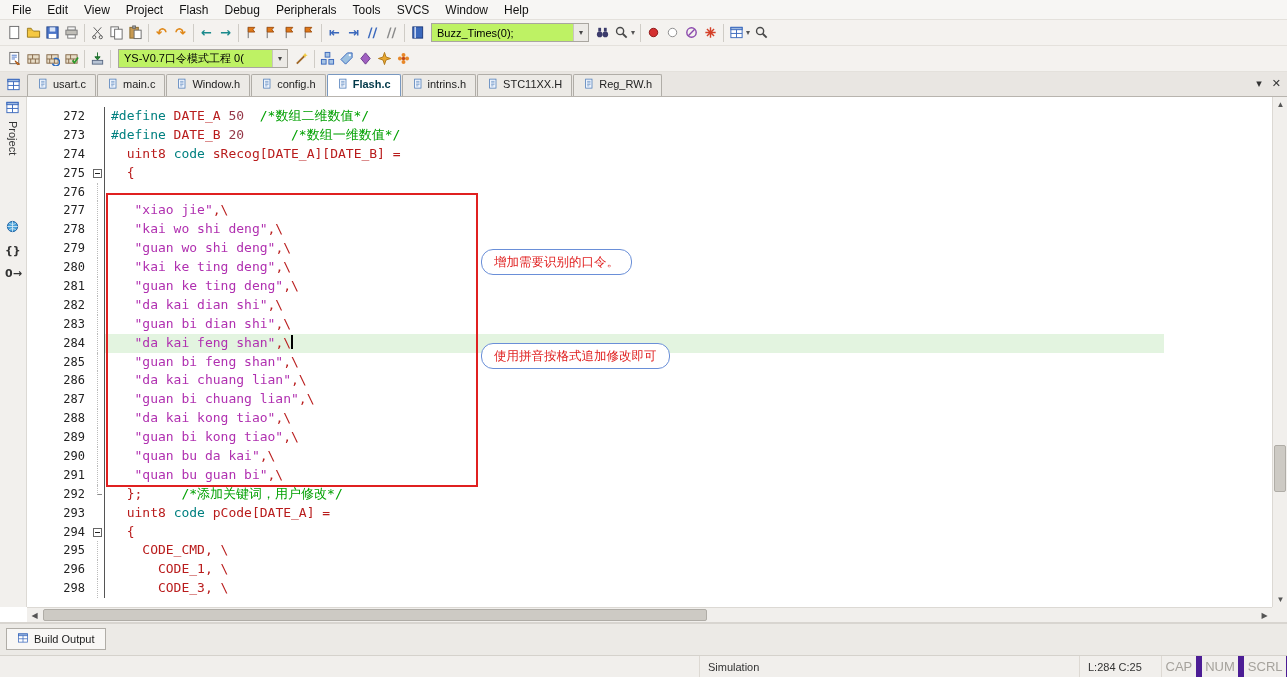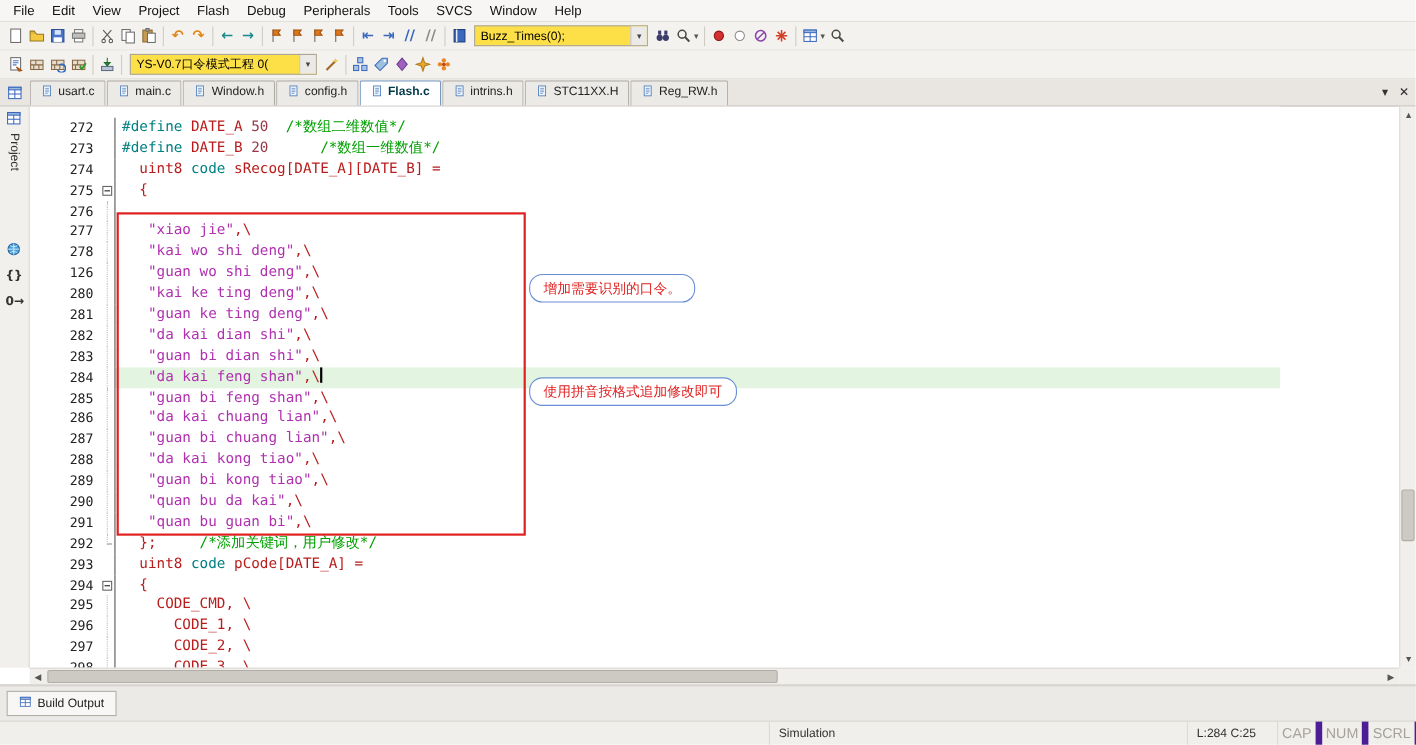--- a/index.html
+++ b/index.html
@@ -7,21 +7,21 @@
 
 .menubar{height:20px;display:flex;align-items:center;padding-left:4px;font-size:12px;background:#f7f6f4;border-bottom:1px solid #e4e1dc}
 .menu-item{padding:2px 8px;color:#111;cursor:default}
 
 .toolbar{height:26px;display:flex;align-items:center;padding-left:5px;background:#f4f2ef;border-bottom:1px solid #e4e1dc}
 .tbtn{width:19px;height:20px;display:flex;align-items:center;justify-content:center;border-radius:2px;flex:none}
 .tbtn svg{width:15px;height:15px}
 .char-ic{font-size:13px;font-weight:bold;font-family:"DejaVu Sans",sans-serif}
 .sep{width:1px;height:18px;background:#cfccc6;margin:0 3px;flex:none}
 .dd{font-size:8px;color:#555;margin:0 2px 0 0}
-.combo{height:19px;background:#fde047;border:1px solid #a9a6a0;display:flex;align-items:center;margin:0 4px;font-size:11px;flex:none}
+.combo{height:19px;background:#bef264;border:1px solid #a9a6a0;display:flex;align-items:center;margin:0 4px;font-size:11px;flex:none}
 .combo-text{padding:0 5px;white-space:nowrap;overflow:hidden;flex:1}
 .combo-btn{width:15px;align-self:stretch;border-left:1px solid #c8c5bf;background:#eceae6;display:flex;align-items:center;justify-content:center;font-size:8px;color:#444}
 
 .tabbar{height:25px;background:#e9e6e2;display:flex;align-items:flex-end;padding:0 2px;border-bottom:1px solid #b8b4ae;position:relative}
 .tabbar .tbtn{align-self:center;margin:0 4px 0 2px}
 .tab{display:flex;align-items:flex-start;gap:4px;font-size:11px;padding:3px 9px 4px;border:1px solid #b0ada7;border-bottom:none;background:#eceae6;margin-right:1px;border-radius:2px 2px 0 0;color:#222;white-space:nowrap}
 .tab svg{width:12px;height:12px}
 .tab.active{background:#fff;border-color:#7898c0;color:#003848;font-weight:bold}
 .tabbar-right{position:absolute;right:6px;top:5px;display:flex;gap:10px;color:#333;font-size:11px}
 
@@ -387,39 +387,38 @@
 
 <div class="main">
   <div class="editor" id="code-lines">
       <div class="crow"><span class="gut">272</span><span class="fold"></span><span class="codetx"><span class="t-p">#define</span><span class="t-i"> DATE_A </span><span class="t-n">50</span><span class="t-i">  </span><span class="t-c">/*数组二维数值*/</span></span></div>
       <div class="crow"><span class="gut">273</span><span class="fold"></span><span class="codetx"><span class="t-p">#define</span><span class="t-i"> DATE_B </span><span class="t-n">20</span><span class="t-i">      </span><span class="t-c">/*数组一维数值*/</span></span></div>
       <div class="crow"><span class="gut">274</span><span class="fold"></span><span class="codetx"><span class="t-i">  uint8 </span><span class="t-p">code</span><span class="t-i"> sRecog[DATE_A][DATE_B] = </span></span></div>
       <div class="crow"><span class="gut">275</span><span class="fold"><span class="fbox"></span></span><span class="codetx"><span class="t-i">  {</span></span></div>
       <div class="crow"><span class="gut">276</span><span class="fold line"></span><span class="codetx"></span></div>
       <div class="crow"><span class="gut">277</span><span class="fold line"></span><span class="codetx"><span class="t-i">   </span><span class="t-s">"xiao jie"</span><span class="t-i">,\</span></span></div>
       <div class="crow"><span class="gut">278</span><span class="fold line"></span><span class="codetx"><span class="t-i">   </span><span class="t-s">"kai wo shi deng"</span><span class="t-i">,\</span></span></div>
-      <div class="crow"><span class="gut">126</span><span class="fold line"></span><span class="codetx"><span class="t-i">   </span><span class="t-s">"guan wo shi deng"</span><span class="t-i">,\</span></span></div>
+      <div class="crow"><span class="gut">279</span><span class="fold line"></span><span class="codetx"><span class="t-i">   </span><span class="t-s">"guan wo shi deng"</span><span class="t-i">,\</span></span></div>
       <div class="crow"><span class="gut">280</span><span class="fold line"></span><span class="codetx"><span class="t-i">   </span><span class="t-s">"kai ke ting deng"</span><span class="t-i">,\</span></span></div>
       <div class="crow"><span class="gut">281</span><span class="fold line"></span><span class="codetx"><span class="t-i">   </span><span class="t-s">"guan ke ting deng"</span><span class="t-i">,\</span></span></div>
       <div class="crow"><span class="gut">282</span><span class="fold line"></span><span class="codetx"><span class="t-i">   </span><span class="t-s">"da kai dian shi"</span><span class="t-i">,\</span></span></div>
       <div class="crow"><span class="gut">283</span><span class="fold line"></span><span class="codetx"><span class="t-i">   </span><span class="t-s">"guan bi dian shi"</span><span class="t-i">,\</span></span></div>
       <div class="crow"><span class="gut">284</span><span class="fold line"></span><span class="codetx hl"><span class="t-i">   </span><span class="t-s">"da kai feng shan"</span><span class="t-i">,\</span><span class="caret"></span></span></div>
       <div class="crow"><span class="gut">285</span><span class="fold line"></span><span class="codetx"><span class="t-i">   </span><span class="t-s">"guan bi feng shan"</span><span class="t-i">,\</span></span></div>
       <div class="crow"><span class="gut">286</span><span class="fold line"></span><span class="codetx"><span class="t-i">   </span><span class="t-s">"da kai chuang lian"</span><span class="t-i">,\</span></span></div>
       <div class="crow"><span class="gut">287</span><span class="fold line"></span><span class="codetx"><span class="t-i">   </span><span class="t-s">"guan bi chuang lian"</span><span class="t-i">,\</span></span></div>
       <div class="crow"><span class="gut">288</span><span class="fold line"></span><span class="codetx"><span class="t-i">   </span><span class="t-s">"da kai kong tiao"</span><span class="t-i">,\</span></span></div>
       <div class="crow"><span class="gut">289</span><span class="fold line"></span><span class="codetx"><span class="t-i">   </span><span class="t-s">"guan bi kong tiao"</span><span class="t-i">,\</span></span></div>
       <div class="crow"><span class="gut">290</span><span class="fold line"></span><span class="codetx"><span class="t-i">   </span><span class="t-s">"quan bu da kai"</span><span class="t-i">,\</span></span></div>
       <div class="crow"><span class="gut">291</span><span class="fold line"></span><span class="codetx"><span class="t-i">   </span><span class="t-s">"quan bu guan bi"</span><span class="t-i">,\</span></span></div>
       <div class="crow"><span class="gut">292</span><span class="fold end"></span><span class="codetx"><span class="t-i">  };     </span><span class="t-c">/*添加关键词，用户修改*/</span></span></div>
       <div class="crow"><span class="gut">293</span><span class="fold"></span><span class="codetx"><span class="t-i">  uint8 </span><span class="t-p">code</span><span class="t-i"> pCode[DATE_A] = </span></span></div>
       <div class="crow"><span class="gut">294</span><span class="fold"><span class="fbox"></span></span><span class="codetx"><span class="t-i">  {</span></span></div>
       <div class="crow"><span class="gut">295</span><span class="fold line"></span><span class="codetx"><span class="t-i">    CODE_CMD, \</span></span></div>
       <div class="crow"><span class="gut">296</span><span class="fold line"></span><span class="codetx"><span class="t-i">      CODE_1, \</span></span></div>
-      <div class="crow"><span class="gut">297</span><span class="fold line"></span><span class="codetx"><span class="t-i">      CODE_2, \</span></span></div>
       <div class="crow"><span class="gut">298</span><span class="fold line"></span><span class="codetx"><span class="t-i">      CODE_3, \</span></span></div>
     </div>
 
   <div class="sidestrip">
     <span class="strip-icon" style="top:3px" id="proj-ic"><svg viewBox="0 0 16 16">
           <rect x="2" y="2.5" width="12" height="11" fill="#fff" stroke="#3a68bc"></rect>
           <rect x="2" y="2.5" width="12" height="2.5" fill="#9cb8e0" stroke="#3a68bc"></rect>
           <path d="M8 5v8.5M2 9h12" stroke="#3a68bc"></path>
         </svg></span>
     <span class="strip-title">Project</span>

